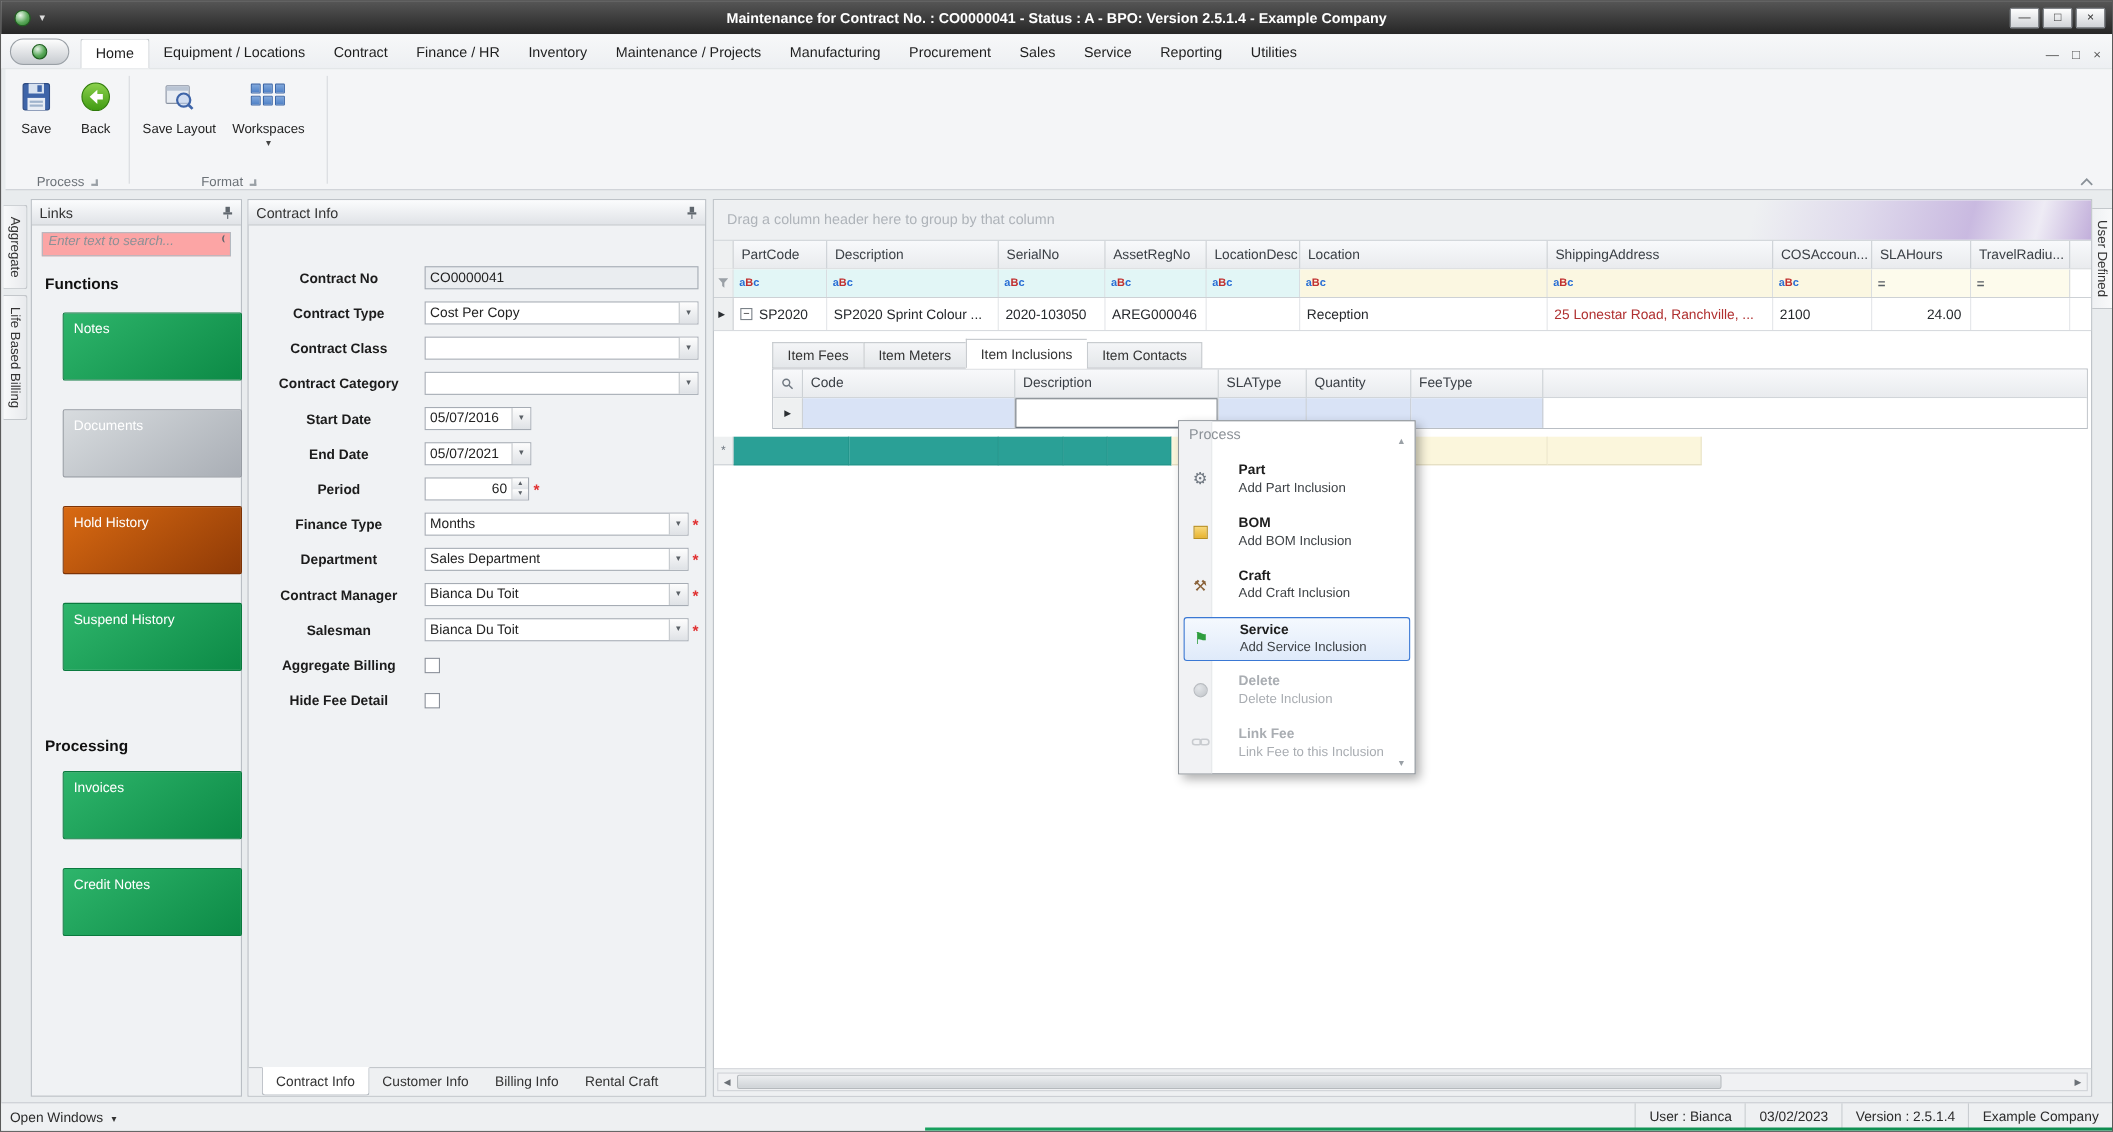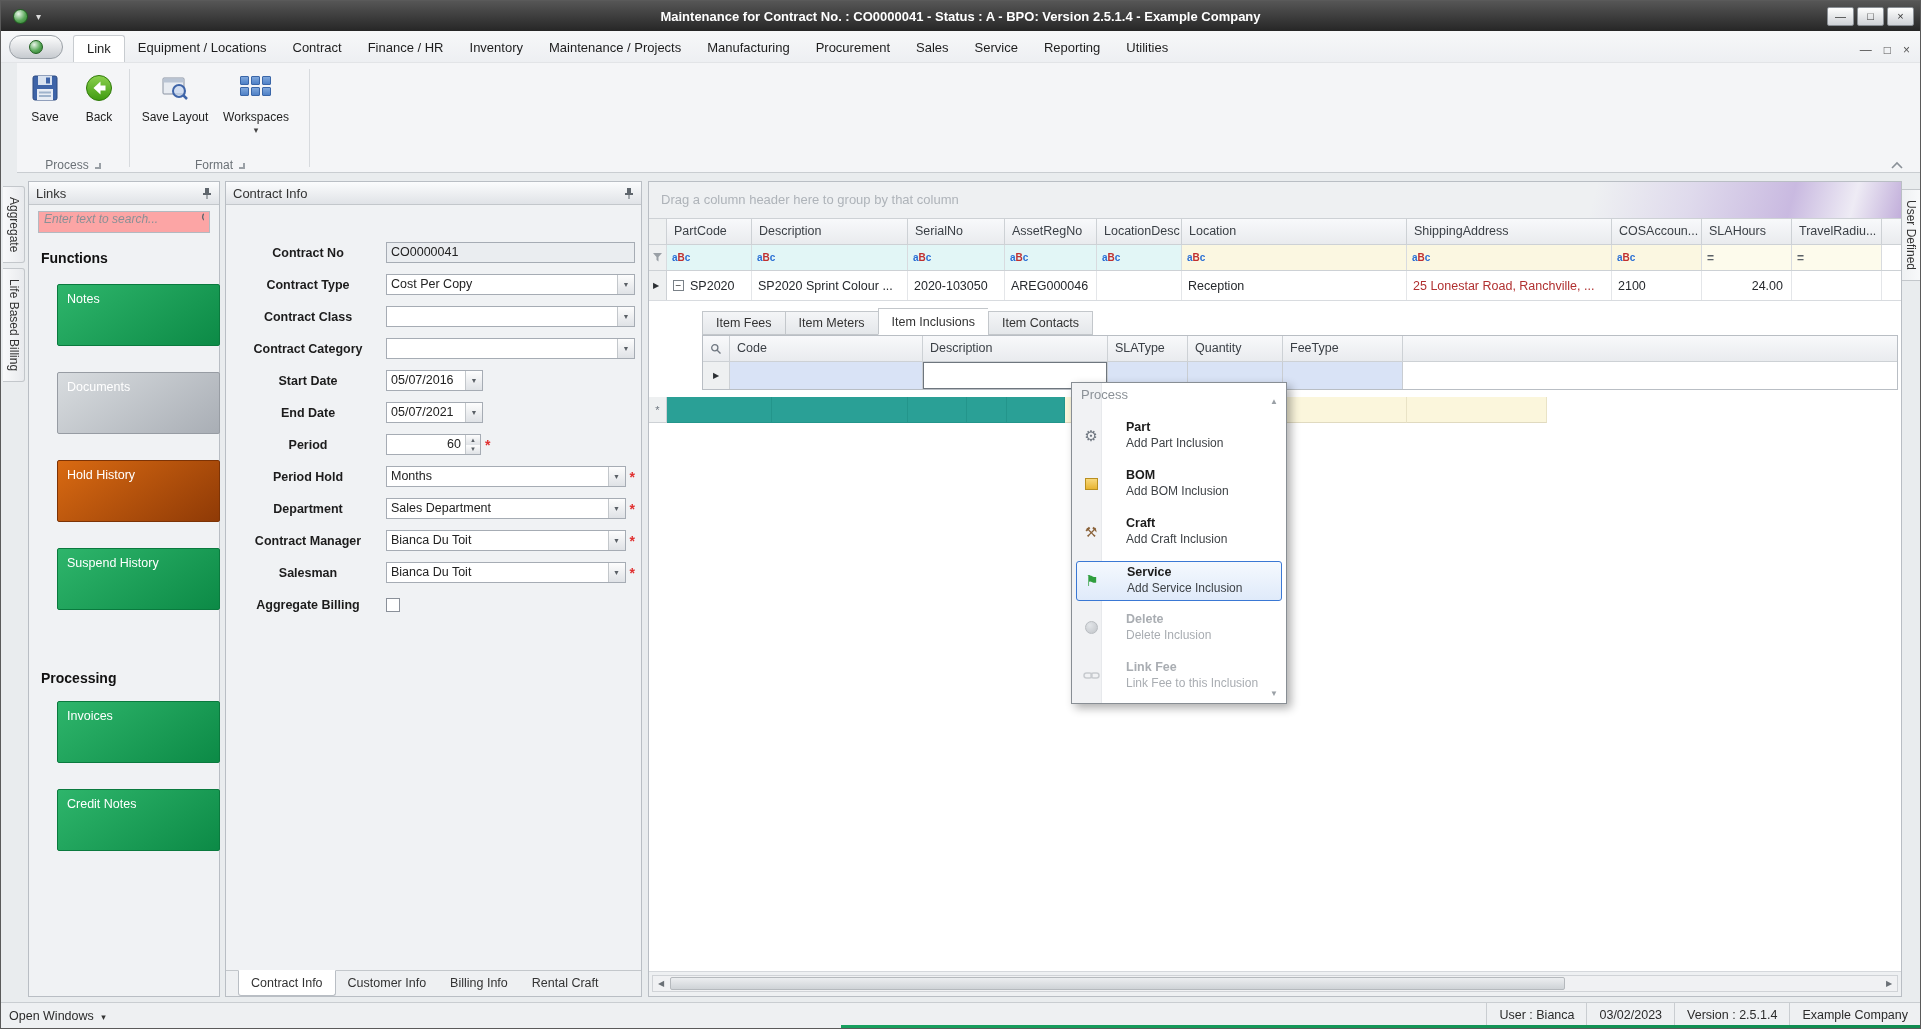--- a/index.html
+++ b/index.html
@@ -27,21 +27,21 @@
     display:flex; align-items:center; justify-content:center; cursor:pointer; }
   .app-btn i { width:14px; height:14px; border-radius:50%;
     background:radial-gradient(circle at 35% 30%, #e8f4e8, #58a858 55%, #2d7a2d); border:1px solid #1f5f1f; }
   #menu-tabs { display:flex; align-items:flex-end; height:100%; }
   .rtab { padding:0 13px; height:27px; line-height:26px; font-size:13px; color:#1e1e1e; cursor:pointer; white-space:nowrap; }
   .rtab.active { background:#fff; border:1px solid #c8ccd0; border-bottom:none; border-radius:3px 3px 0 0; }
   .mdi-btns { margin-left:auto; display:flex; align-items:center; margin-right:10px; margin-bottom:6px; }
   .mdi-btn { color:#555; font-size:12px; margin-left:12px; cursor:pointer; line-height:12px; }
 
   
-  .ribbon { position:absolute; left:16px; top:62px; right:0; height:110px;
+  .ribbon { position:absolute; left:4px; top:62px; right:0; height:110px;
     background:#f4f5f7; border-bottom:1px solid #c9cdd1; }
   .rib-btn { position:absolute; top:4px; height:84px; display:flex; flex-direction:column;
     align-items:center; padding-top:6px; border-radius:3px; cursor:pointer; }
   .rib-btn .lbl { margin-top:7px; font-size:12px; color:#1e1e1e; white-space:nowrap; }
   .rib-btn .caret { font-size:9px; color:#444; margin-top:1px; }
   .rib-sep { position:absolute; top:6px; height:98px; width:1px; background:#d7dade; }
   .rib-cap { position:absolute; top:94px; height:16px; font-size:12px; color:#6b7177;
     text-align:center; line-height:16px; }
   .launcher { display:inline-block; width:6px; height:6px; border-right:2px solid #9aa0a6;
     border-bottom:2px solid #9aa0a6; margin-left:6px; }
@@ -226,21 +226,21 @@
       <span class="win-btn">□</span>
       <span class="win-btn">×</span>
     </div>
   </div>
 
   <div class="tabrow">
     <div class="app-btn">
         <i></i>
       </div>
     <div id="menu-tabs">
-        <div class="rtab active">Link</div>
+        <div class="rtab active">Home</div>
         <div class="rtab">Equipment / Locations</div>
         <div class="rtab">Contract</div>
         <div class="rtab">Finance / HR</div>
         <div class="rtab">Inventory</div>
         <div class="rtab">Maintenance / Projects</div>
         <div class="rtab">Manufacturing</div>
         <div class="rtab">Procurement</div>
         <div class="rtab">Sales</div>
         <div class="rtab">Service</div>
         <div class="rtab">Reporting</div>
@@ -404,21 +404,21 @@
           <div class="ctrl spin">
             <span class="ctrl-val num">60</span>
             <span class="spin-btns">
               <span>▲</span>
               <span>▼</span>
             </span>
           </div>
           <span class="req">*</span>
         </div>
         <div class="fld-row">
-          <label class="fld-label">Period Hold</label>
+          <label class="fld-label">Finance Type</label>
           <div class="ctrl select">
             <span class="ctrl-val">Months</span>
             <span class="dd-btn">▼</span>
           </div>
           <span class="req">*</span>
         </div>
         <div class="fld-row">
           <label class="fld-label">Department</label>
           <div class="ctrl select">
             <span class="ctrl-val">Sales Department</span>
@@ -437,20 +437,24 @@
         <div class="fld-row">
           <label class="fld-label">Salesman</label>
           <div class="ctrl select">
             <span class="ctrl-val">Bianca Du Toit</span>
             <span class="dd-btn">▼</span>
           </div>
           <span class="req">*</span>
         </div>
         <div class="fld-row">
           <label class="fld-label">Aggregate Billing</label>
+          <span class="checkbox"></span>
+        </div>
+        <div class="fld-row">
+          <label class="fld-label">Hide Fee Detail</label>
           <span class="checkbox"></span>
         </div>
       </div>
     <div class="btab-strip" id="contract-tabs">
         <span class="btab active">Contract Info</span>
         <span class="btab">Customer Info</span>
         <span class="btab">Billing Info</span>
         <span class="btab">Rental Craft</span>
       </div>
   </div>

